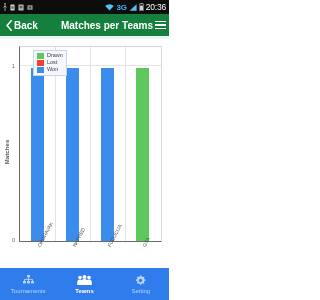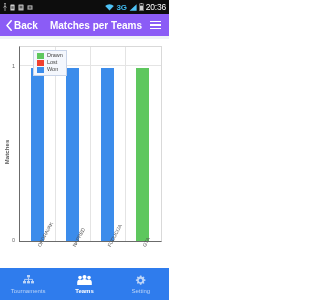--- a/index.html
+++ b/index.html
@@ -20,26 +20,26 @@
   .sb-left{ display:flex; align-items:center; gap:3px; flex:1; }
   .sb-right{ display:flex; align-items:center; gap:2px; }
   .ico{ display:inline-block; line-height:1; }
   .ico svg{ display:block; }
   .sb-3g{ font-size:8px; color:#3fb9ee; font-weight:bold; letter-spacing:-.2px; }
   .sb-clock{ font-size:8.5px; color:#ffffff; letter-spacing:-.2px; }
 
   
   .actionbar{
     position:absolute; left:0; top:14px; width:169px; height:22px;
-    background:#8b5cf6; display:flex; align-items:center; padding:0 6px;
+    background:#15803d; display:flex; align-items:center; padding:0 6px;
   }
   .back-wrap{ display:flex; align-items:center; gap:2px; cursor:pointer; }
   .chev svg{ display:block; }
   .back-lbl{ color:#fff; font-size:10px; font-weight:bold; }
-  .ab-title{ color:#fff; font-size:10px; font-weight:bold; margin-left:12px; white-space:nowrap; }
+  .ab-title{ color:#fff; font-size:10px; font-weight:bold; margin-left:23px; white-space:nowrap; }
   .hamburger{ margin-left:auto; display:flex; flex-direction:column; gap:2px; cursor:pointer; padding:2px; }
   .hamburger i{ display:block; width:11px; height:1.5px; background:#fff; }
 
   
   .ab-shadow{ position:absolute; left:0; top:36px; width:169px; height:3px; background:#eef2f7; }
 
   
   .chart-area{
     position:absolute; left:0; top:39px; width:169px; height:226px;
     background:#ffffff;

